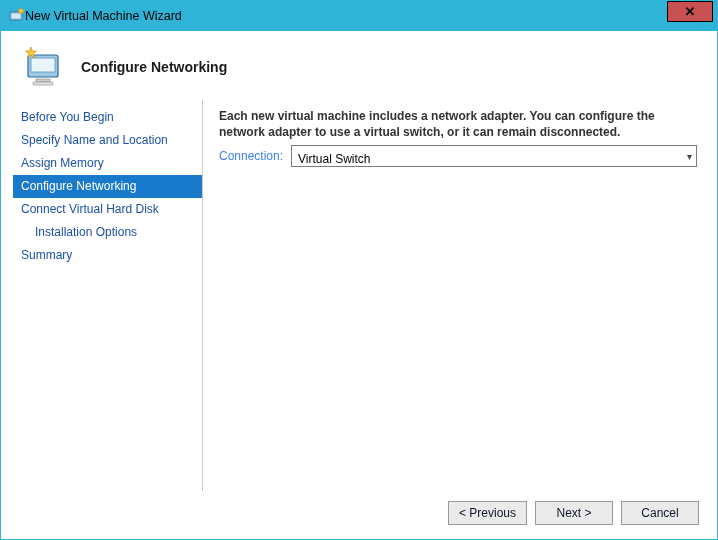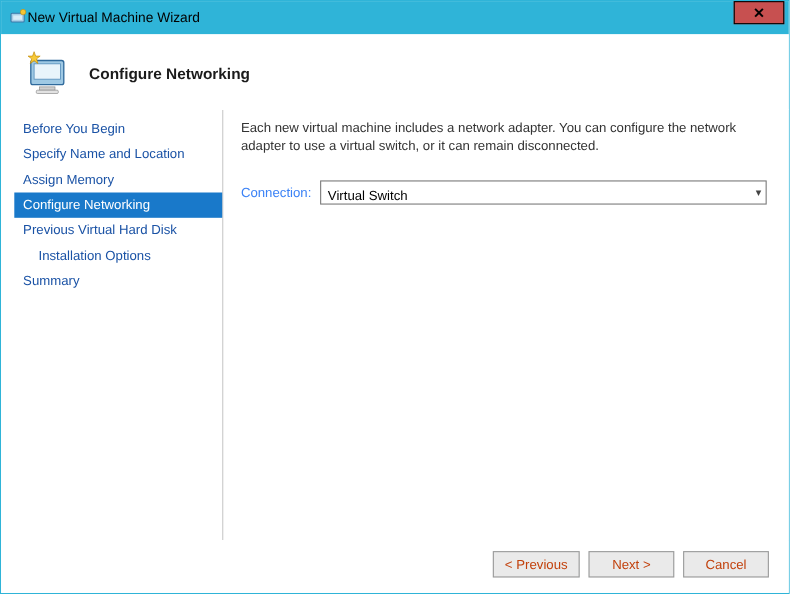--- a/index.html
+++ b/index.html
@@ -101,21 +101,22 @@
     color: #fff;
   }
   .content {
     flex: 1;
     padding: 8px 20px 0 16px;
     color: #333;
     font-size: 12px;
   }
   .desc {
     line-height: 1.35;
-    margin-bottom: 24px;
+    margin-bottom: 5px;
+    font-weight: bold;
   }
   .field-row {
     display: flex;
     align-items: center;
     gap: 8px;
   }
   .field-label {
     color: #3b82f6;
   }
   .combo {
@@ -145,21 +146,21 @@
     display: flex;
     justify-content: flex-end;
     gap: 8px;
     background: #fff;
   }
   .btn {
     min-width: 78px;
     height: 24px;
     border: 1px solid #999a9a;
     background: #eaeaea;
-    color: #c2410c;
+    color: #0f172a;
     font-size: 12px;
     display: flex;
     align-items: center;
     justify-content: center;
     cursor: pointer;
     padding: 0 10px;
   }
 </style>
 </head>
 <body>
@@ -194,21 +195,21 @@
     </div>
     <div class="page-title">Configure Networking</div>
   </div>
 
   <div class="body-area">
     <div class="sidebar" id="sidebar">
         <div class="side-item">Before You Begin</div>
         <div class="side-item">Specify Name and Location</div>
         <div class="side-item">Assign Memory</div>
         <div class="side-item selected">Configure Networking</div>
-        <div class="side-item">Previous Virtual Hard Disk</div>
+        <div class="side-item">Connect Virtual Hard Disk</div>
         <div class="side-item sub">Installation Options</div>
         <div class="side-item">Summary</div>
       </div>
     <div class="content">
       <div class="desc">Each new virtual machine includes a network adapter. You can configure the network adapter to use a virtual switch, or it can remain disconnected.</div>
       <div class="field-row">
         <span class="field-label">Connection:</span>
         <div class="combo">
           <span>Virtual Switch</span>
           <span class="arrow">▾</span>

